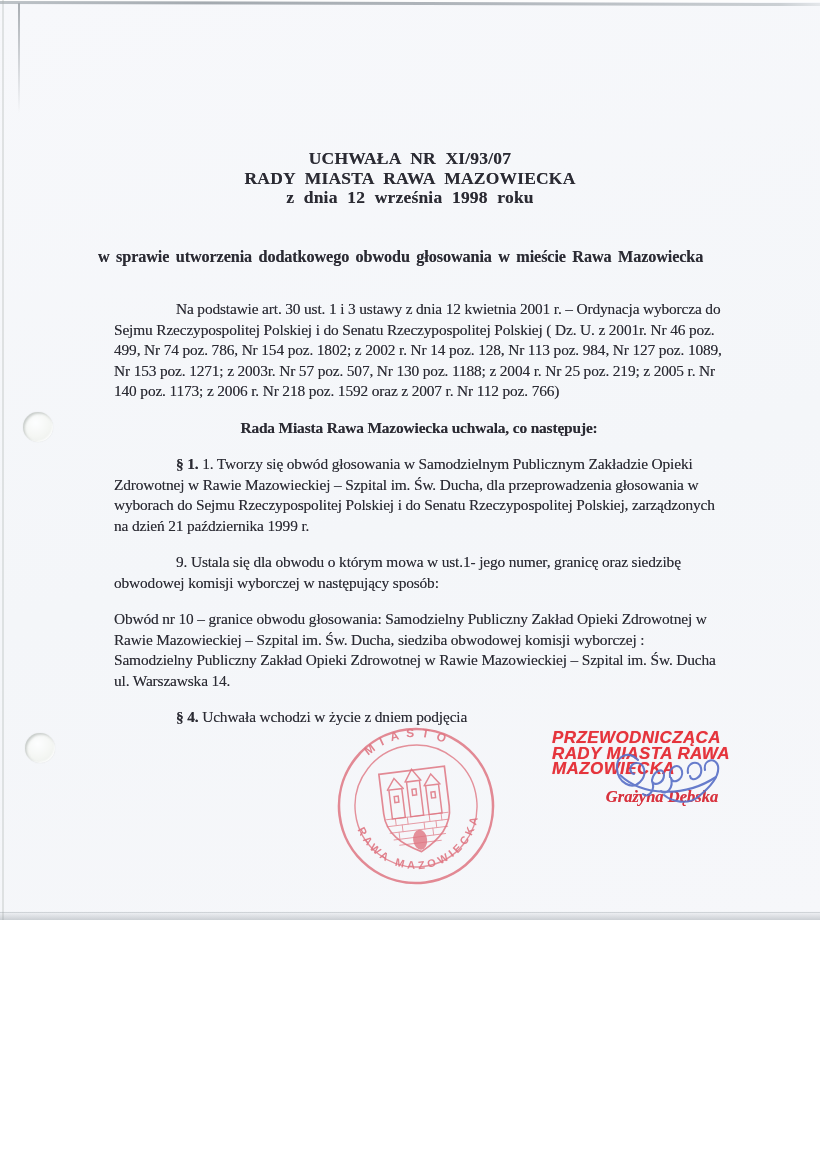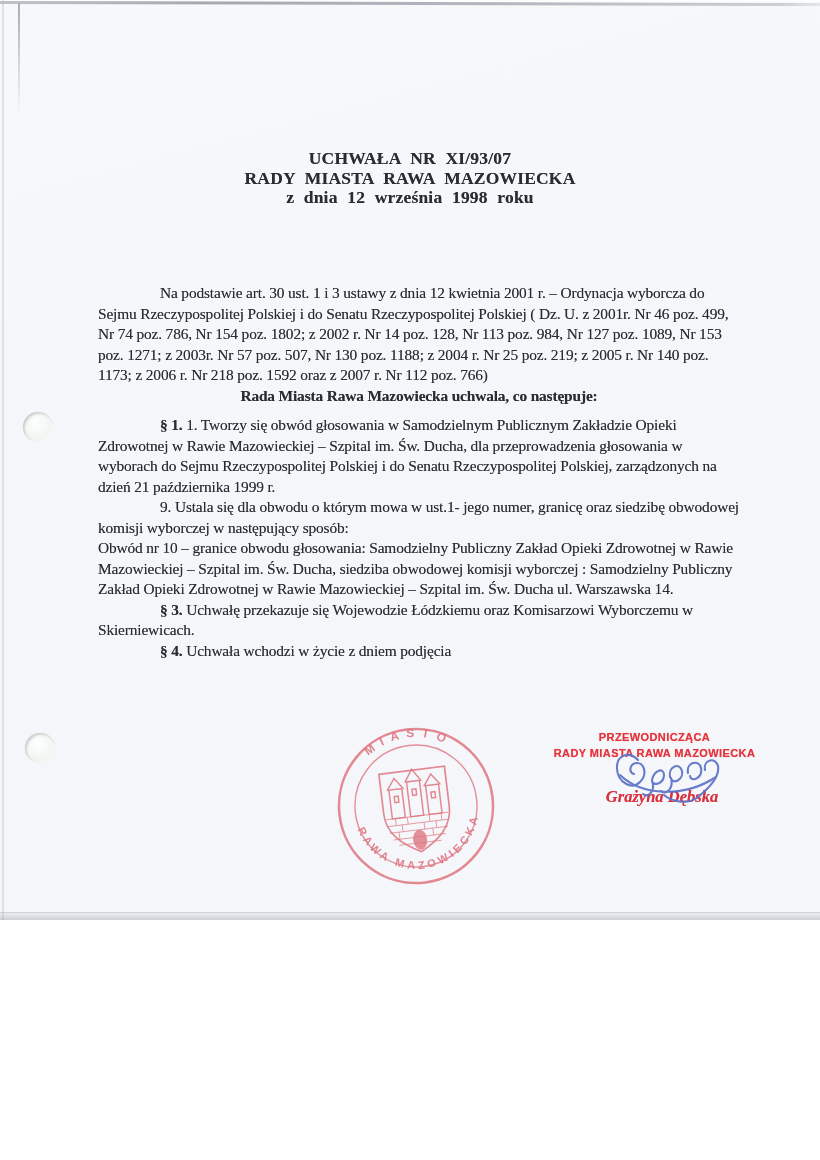--- a/index.html
+++ b/index.html
@@ -27,32 +27,32 @@
   .hole1{left:23px;top:412px;}
   .hole2{left:25px;top:733px;}
   
   .soft{text-shadow:0 0 .45px rgba(40,40,52,.55);}
   .title{position:absolute;left:0;top:149px;width:820px;text-align:center;
     font-weight:bold;font-size:17.5px;line-height:19.5px;word-spacing:5px;letter-spacing:.2px;}
   .subject{position:absolute;left:98px;top:248px;width:648px;
     font-weight:bold;font-size:16.2px;word-spacing:2.5px;letter-spacing:-.1px;}
   .body{position:absolute;left:98px;top:283px;width:642px;
     font-size:15.4px;line-height:20.5px;letter-spacing:-.15px;}
-  .body p{margin:0;}
+  .body p{margin:16px;}
   .indent{text-indent:62px;}
   .gap{margin-top:9px !important;}
   .bold{font-weight:bold;text-align:center;}
   .mk{font-weight:bold;}
   
   .stamp{position:absolute;left:334px;top:724px;width:164px;height:164px;filter:blur(.3px);opacity:.92;}
   
-  .sig-role{position:absolute;left:552px;top:730px;width:205px;text-align:center;
+  .sig-role{position:absolute;left:552px;top:730px;width:205px;text-align:left;
     font-family:"Liberation Sans","DejaVu Sans",sans-serif;
-    font-size:11px;line-height:15.5px;font-weight:bold;letter-spacing:.4px;
-    color:#e5343c;text-shadow:0 0 .7px rgba(229,52,60,.65);}
+    font-size:17px;line-height:15.5px;font-weight:bold;letter-spacing:.4px;
+    color:#e5343c;text-shadow:0 0 .7px rgba(229,52,60,.65);font-style:italic;}
   .sig-name{position:absolute;left:592px;top:787px;width:140px;text-align:center;
     font-style:italic;font-weight:bold;font-size:16.5px;color:#d8323e;
     text-shadow:0 0 .6px rgba(216,50,62,.6);z-index:2;}
   .sig-ink{position:absolute;left:608px;top:744px;width:116px;height:70px;z-index:3;}
 </style>
 </head>
 <body>
 
 <div class="scan">
 
@@ -64,28 +64,28 @@
   <div class="edge-bottom"></div>
   <div class="hole hole1"></div>
   <div class="hole hole2"></div>
 
   <div class="title soft">
     <div>UCHWAŁA  NR XI/93/07</div>
     <div>RADY  MIASTA  RAWA  MAZOWIECKA</div>
     <div>z dnia  12 września  1998 roku</div>
   </div>
 
+  <div class="subject soft">w sprawie utworzenia  dodatkowego obwodu głosowania w mieście  Rawa Mazowiecka</div>
 
   <div class="body soft">
     <p class="indent">Na podstawie art. 30 ust. 1 i 3 ustawy z dnia  12  kwietnia 2001 r. – Ordynacja wyborcza do Sejmu Rzeczypospolitej Polskiej i do Senatu  Rzeczypospolitej Polskiej ( Dz. U. z 2001r. Nr 46 poz. 499, Nr 74 poz. 786, Nr 154 poz. 1802; z 2002 r. Nr 14 poz. 128, Nr 113 poz. 984, Nr 127 poz. 1089, Nr 153 poz. 1271; z 2003r. Nr 57 poz. 507, Nr 130 poz. 1188; z 2004 r. Nr 25 poz. 219; z 2005 r. Nr 140 poz. 1173; z 2006 r. Nr 218 poz. 1592 oraz z 2007 r. Nr 112 poz. 766)</p>
     <p class="bold">Rada Miasta  Rawa Mazowiecka uchwala,  co następuje:</p>
     <p class="indent gap"><b class="mk">§ 1.</b> <span>1. Tworzy się obwód głosowania w Samodzielnym Publicznym Zakładzie Opieki Zdrowotnej w Rawie Mazowieckiej – Szpital im. Św. Ducha, dla przeprowadzenia głosowania w wyborach  do Sejmu  Rzeczypospolitej Polskiej  i do Senatu Rzeczypospolitej Polskiej, zarządzonych na dzień 21 października 1999 r.</span></p>
     <p class="indent">9. Ustala się dla obwodu o którym mowa w ust.1-  jego numer, granicę oraz siedzibę obwodowej komisji wyborczej w następujący sposób:</p>
     <p>Obwód nr 10 – granice obwodu głosowania: Samodzielny Publiczny Zakład Opieki Zdrowotnej w Rawie Mazowieckiej – Szpital im. Św. Ducha, siedziba obwodowej komisji wyborczej : Samodzielny Publiczny Zakład Opieki Zdrowotnej w Rawie Mazowieckiej – Szpital im. Św. Ducha  ul. Warszawska 14.</p>
-    <p class="indent"><b class="mk">§ 3.</b> <span>Uchwałę przekazuje się Wojewodzie Łódzkiemu oraz Komisarzowi  Wyborczemu w Skierniewicach.</span></p>
     <p class="indent"><b class="mk">§ 4.</b> <span>Uchwała wchodzi w życie z dniem podjęcia</span></p>
   </div>
 
   <div class="stamp">
     <svg width="164" height="164" viewBox="0 0 164 164">
       <defs>
         <path id="arcTop" d="M 13 82 A 69 69 0 0 1 151 82"></path>
         <path id="arcBot" d="M 19 82 A 63 63 0 0 0 145 82"></path>
       </defs>
       <g transform="rotate(-7 82 82)" stroke="#dd6b78" fill="none" stroke-linecap="round">

